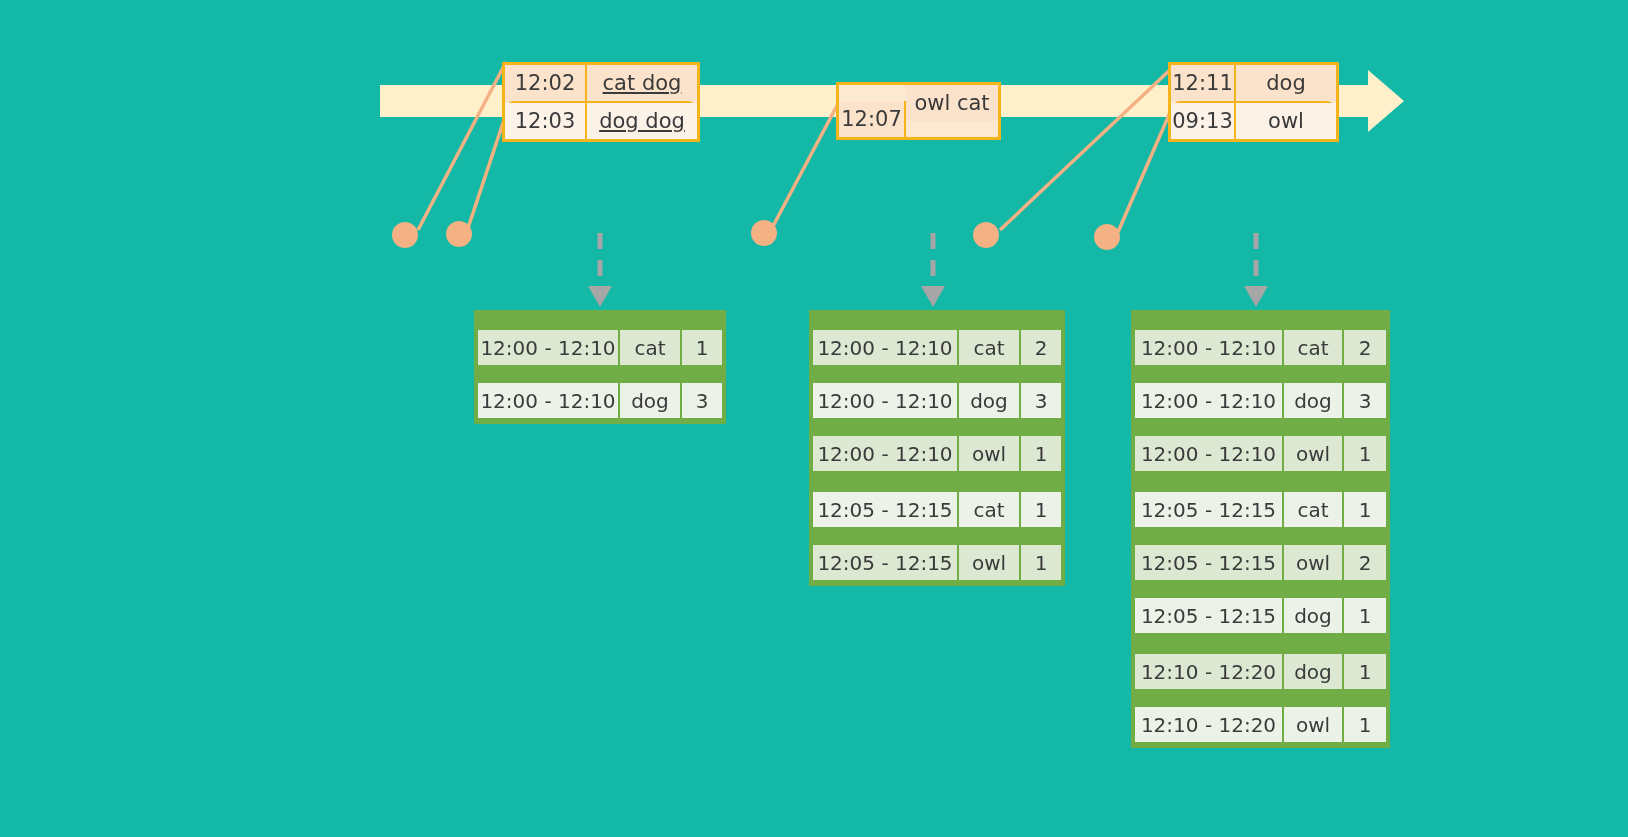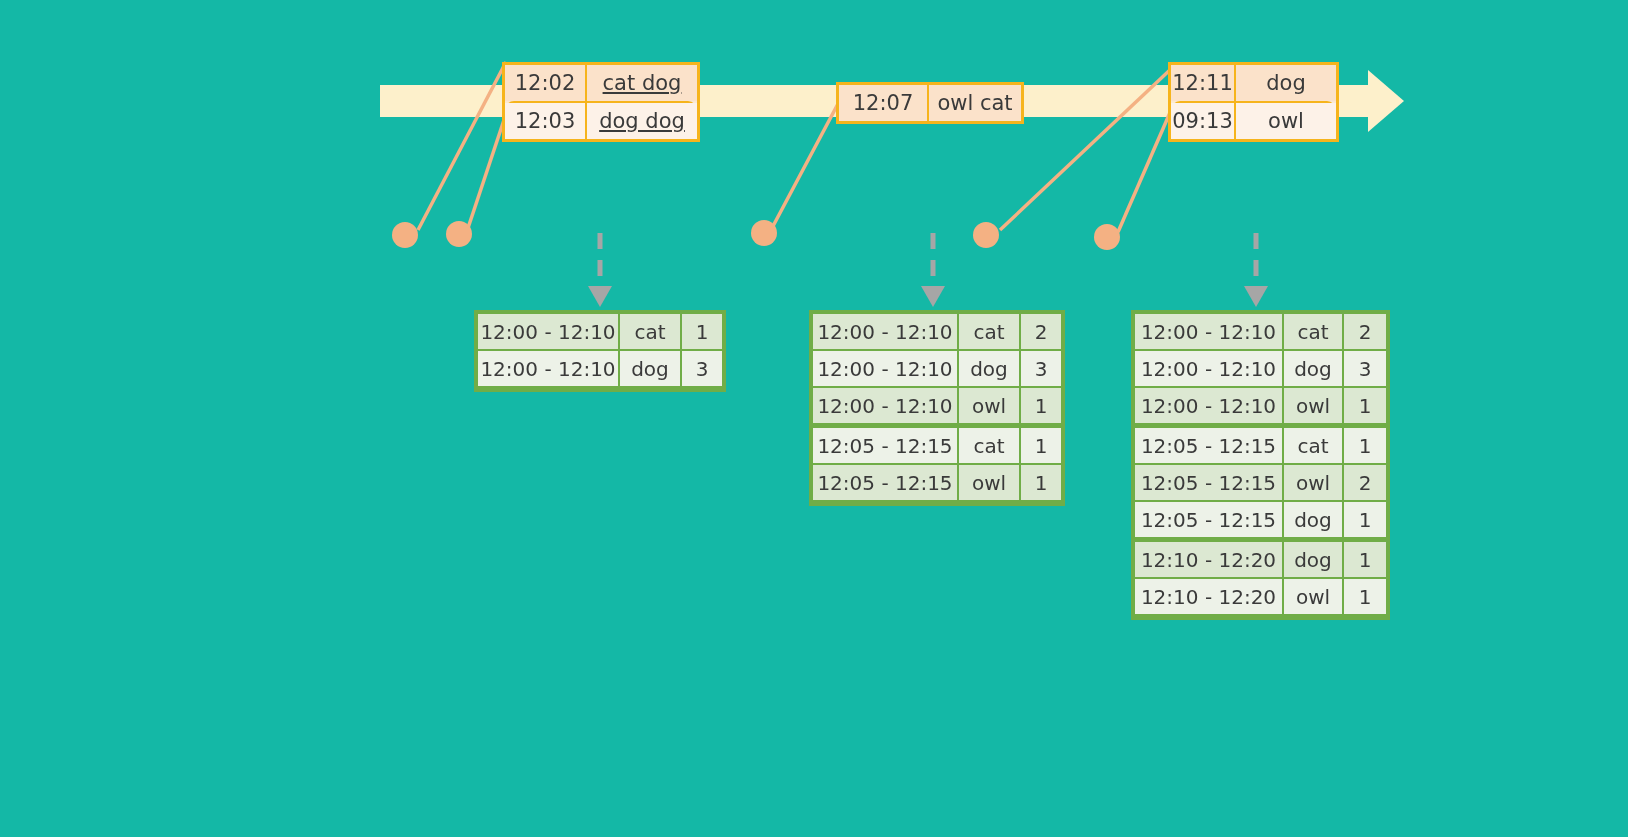--- a/index.html
+++ b/index.html
@@ -80,21 +80,21 @@
     border-right: 2px solid #F6B41C;
   }
   .evt-row.shade-a .evt-cell { background: #FBE2CA; }
   .evt-row.shade-b .evt-cell { background: #FDF2E8; }
 
   #evt-g1 { left: 502px; top: 62px; }
   #evt-g1 .evt-time { width: 82px; }
   #evt-g1 .evt-words { width: 110px; text-decoration: underline; }
 
   #evt-g2 { left: 836px; top: 82px; }
-  #evt-g2 .evt-time { width: 90px; }
+  #evt-g2 .evt-time { width: 67px; margin-top: 16px; }
   #evt-g2 .evt-words { width: 92px; }
 
   #evt-g3 { left: 1168px; top: 62px; }
   #evt-g3 .evt-time { width: 65px; }
   #evt-g3 .evt-words { width: 100px; }
 
   
   .dot {
     position: absolute;
     width: 26px;
@@ -118,20 +118,21 @@
   .res-row:first-child { padding-top: 0; }
   .res-cell {
     display: flex;
     align-items: center;
     justify-content: center;
     height: 35px;
     color: #3a3a3a;
     font-size: 20px;
     box-sizing: border-box;
     white-space: nowrap;
+    margin-top: 16px;
   }
   .res-row.shade-a .res-cell { background: #DCE8D2; }
   .res-row.shade-b .res-cell { background: #EDF2E8; }
   .res-sep { height: 3px; background: #70AD47; }
 
   .res-win { }
   .res-word { }
   .res-cnt { }
 
   #tbl-1 { left: 474px; top: 310px; }

